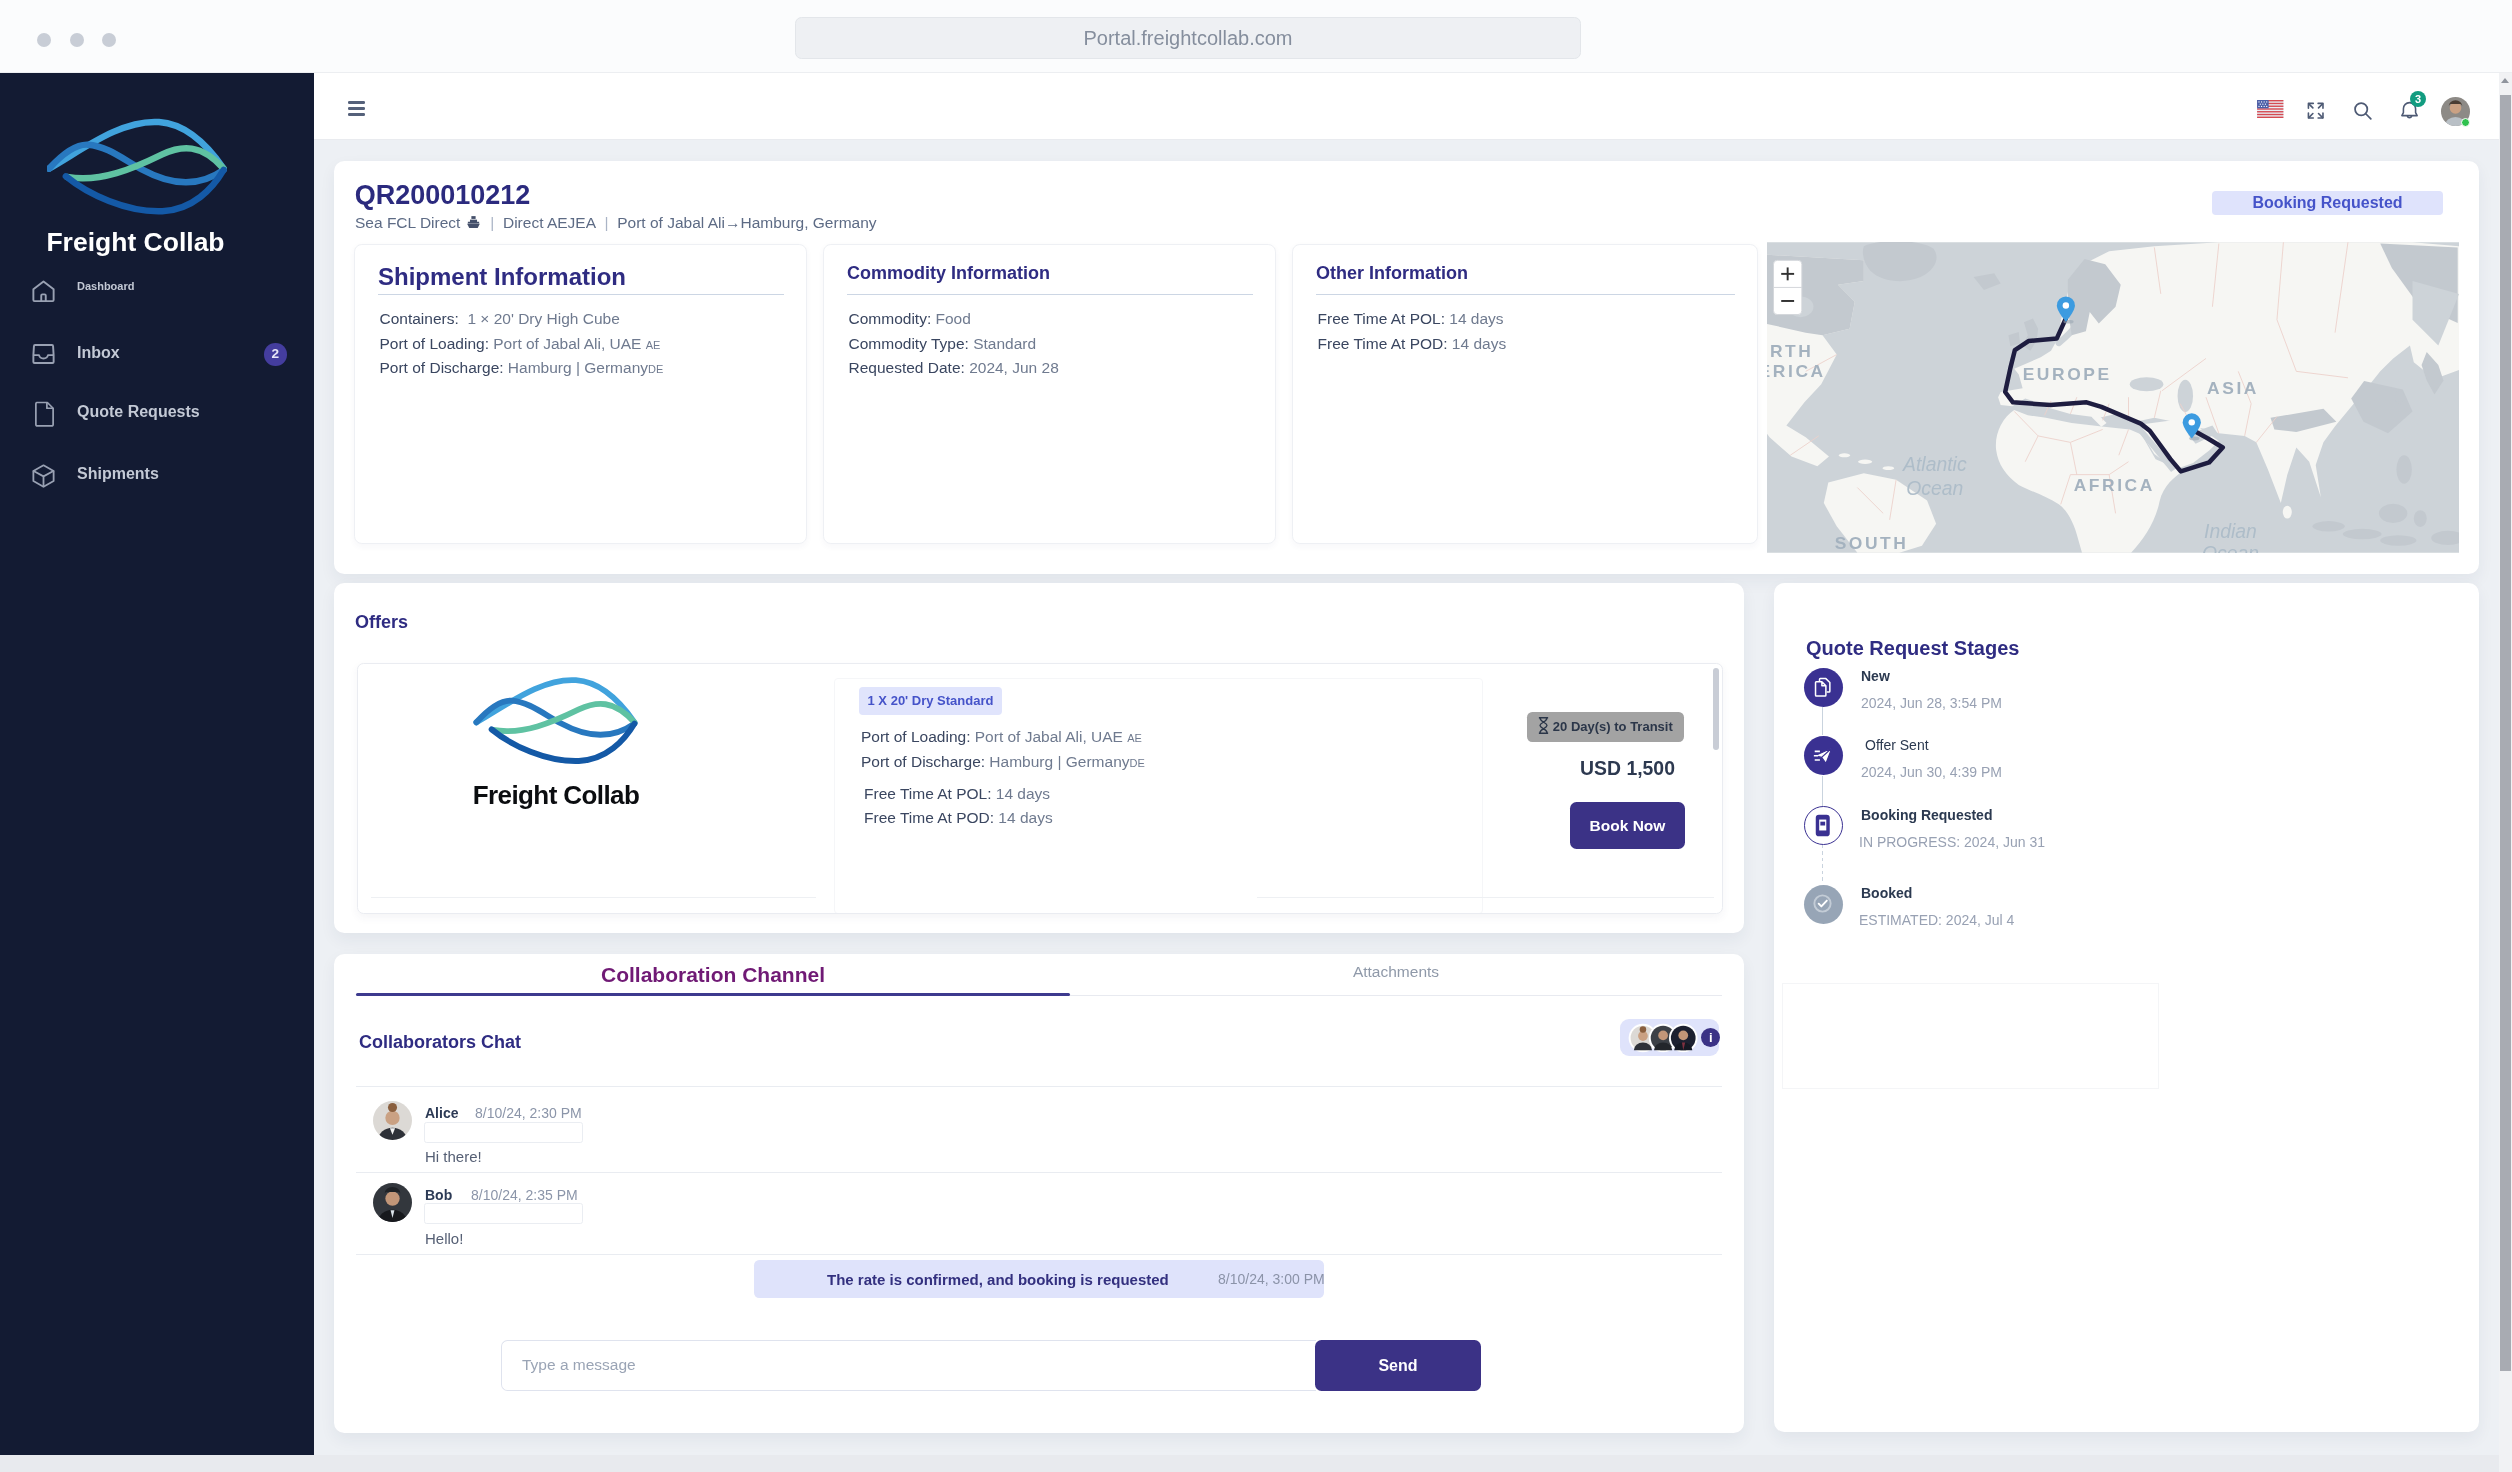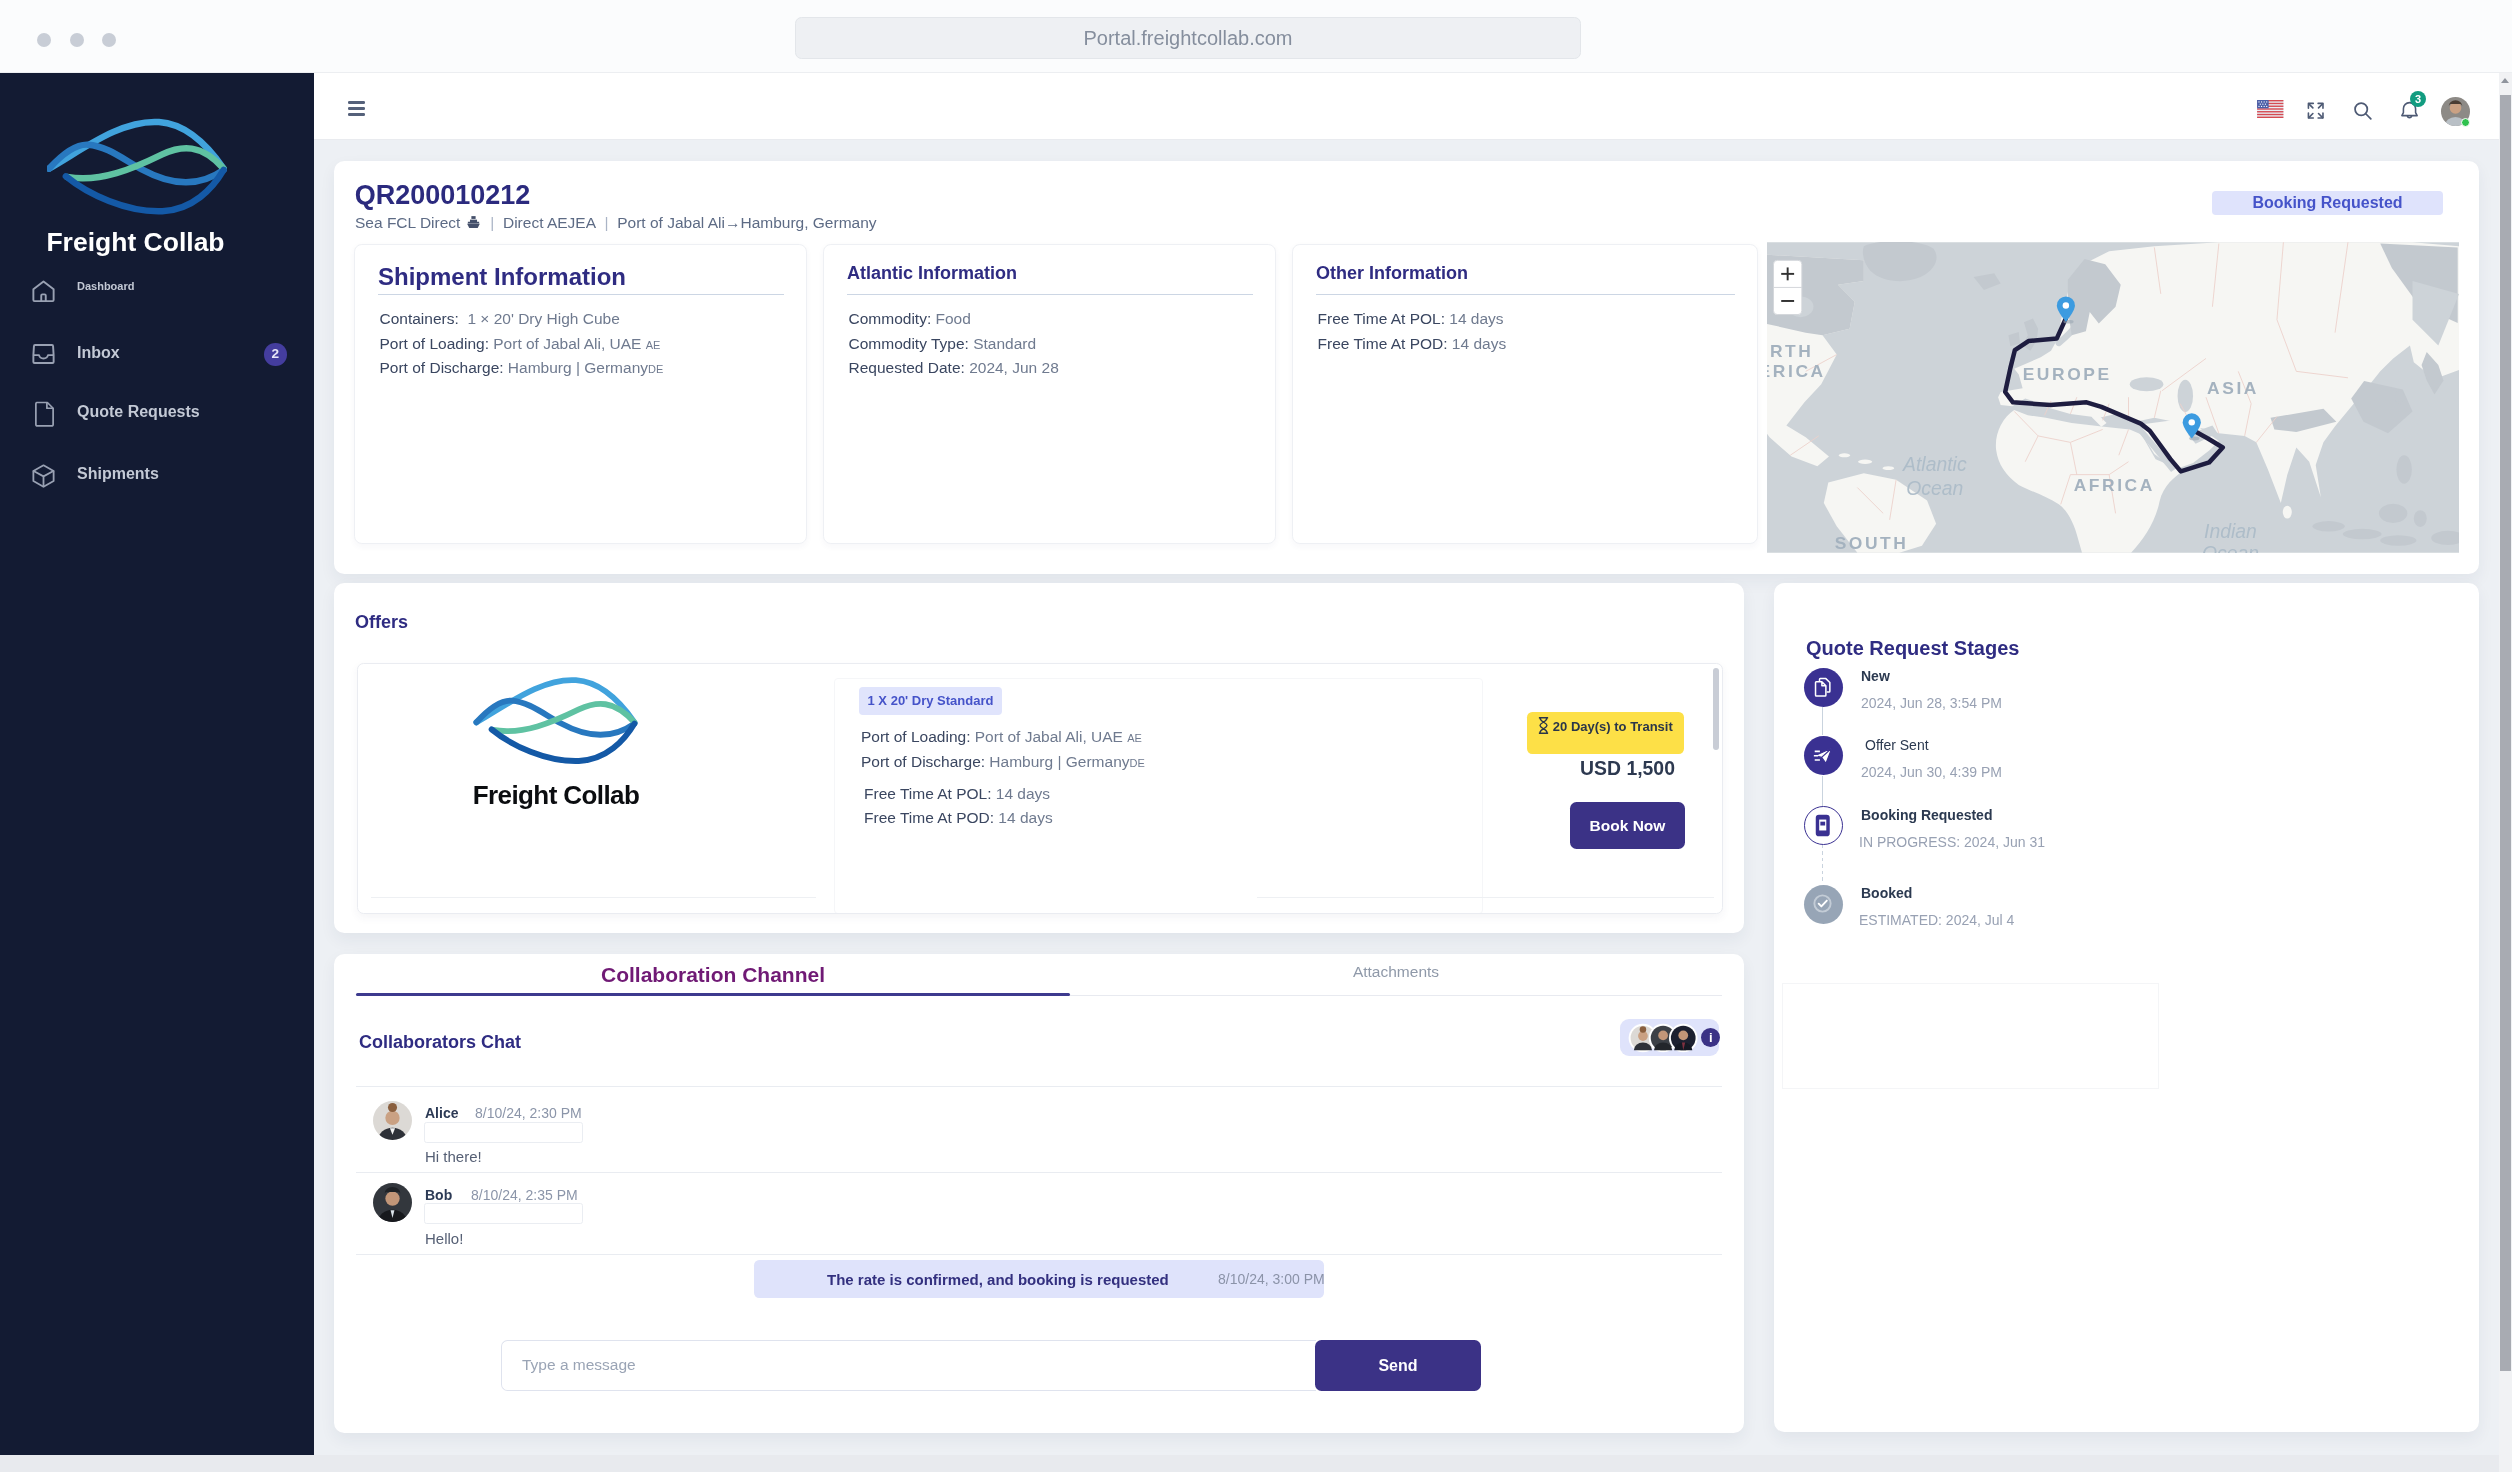--- a/index.html
+++ b/index.html
@@ -134,21 +134,21 @@
 
   <div class="abs" style="left:20px;top:83px;width:453px;height:300px;border:1.3px solid #eef0f4;border-radius:7.8px;box-shadow:0 2.6px 6.5px rgba(50,60,90,.04);">
     <div class="abs ictitle" style="left:23px;top:18px;font-size:24px;">Shipment Information</div>
     <div class="abs" style="left:23px;top:49px;width:406px;height:1.3px;background:#ccd6e4;"></div>
     <div class="abs" style="left:24.5px;top:65px;font-size:15.5px;"><span class="lbl">Containers:</span><span class="val">&nbsp; 1 × 20' Dry High Cube</span></div>
     <div class="abs" style="left:24.5px;top:90px;font-size:15.5px;"><span class="lbl">Port of Loading:</span><span class="val"> Port of Jabal Ali, UAE <span style="font-size:11px;">AE</span></span></div>
     <div class="abs" style="left:24.5px;top:114px;font-size:15.5px;"><span class="lbl">Port of Discharge:</span><span class="val"> Hamburg | Germany<span style="font-size:11px;">DE</span></span></div>
   </div>
 
   <div class="abs" style="left:489px;top:83px;width:453px;height:300px;border:1.3px solid #eef0f4;border-radius:7.8px;box-shadow:0 2.6px 6.5px rgba(50,60,90,.04);">
-    <div class="abs ictitle" style="left:23px;top:18px;font-size:18px;">Atlantic Information</div>
+    <div class="abs ictitle" style="left:23px;top:18px;font-size:18px;">Commodity Information</div>
     <div class="abs" style="left:23px;top:49px;width:406px;height:1.3px;background:#ccd6e4;"></div>
     <div class="abs" style="left:24.5px;top:65px;font-size:15.5px;"><span class="lbl">Commodity:</span><span class="val"> Food</span></div>
     <div class="abs" style="left:24.5px;top:90px;font-size:15.5px;"><span class="lbl">Commodity Type:</span><span class="val"> Standard</span></div>
     <div class="abs" style="left:24.5px;top:114px;font-size:15.5px;"><span class="lbl">Requested Date:</span><span class="val"> 2024, Jun 28</span></div>
   </div>
 
   <div class="abs" style="left:958px;top:83px;width:466px;height:300px;border:1.3px solid #eef0f4;border-radius:7.8px;box-shadow:0 2.6px 6.5px rgba(50,60,90,.04);">
     <div class="abs ictitle" style="left:23px;top:18px;font-size:18px;">Other Information</div>
     <div class="abs" style="left:23px;top:49px;width:419px;height:1.3px;background:#ccd6e4;"></div>
     <div class="abs" style="left:24.5px;top:65px;font-size:15.5px;"><span class="lbl">Free Time At POL:</span><span class="val"> 14 days</span></div>
@@ -270,21 +270,21 @@
       <path d="M28,98 C62,126 122,154 177,152 C224,150 255,117 272,88" fill="none" stroke="#1459a6" stroke-width="10" stroke-linecap="round"></path>
     </svg>
     <div class="abs" style="left:85px;top:116px;width:226px;text-align:center;color:#0b0d10;font-size:26px;font-weight:bold;letter-spacing:-0.6px;">Freight Collab</div>
 
     <div class="abs" style="left:501px;top:22.6px;width:143px;height:28px;background:#e0e4fc;border-radius:3.9px;color:#4553c9;font-size:13px;font-weight:bold;text-align:center;line-height:28px;white-space:nowrap;">1 X 20' Dry Standard</div>
     <div class="abs" style="left:503px;top:64px;font-size:15.5px;"><span class="lbl">Port of Loading:</span><span class="val"> Port of Jabal Ali, UAE <span style="font-size:11px;">AE</span></span></div>
     <div class="abs" style="left:503px;top:89px;font-size:15.5px;"><span class="lbl">Port of Discharge:</span><span class="val"> Hamburg | Germany<span style="font-size:11px;">DE</span></span></div>
     <div class="abs" style="left:506px;top:121px;font-size:15.5px;"><span class="lbl">Free Time At POL:</span><span class="val"> 14 days</span></div>
     <div class="abs" style="left:506px;top:145px;font-size:15.5px;"><span class="lbl">Free Time At POD:</span><span class="val"> 14 days</span></div>
 
-    <div class="abs" style="left:1169px;top:48px;width:157px;height:42px;background:#fde047;border-radius:5.2px;text-align:center;line-height:30px;font-size:13px;font-weight:bold;color:#2b3649;white-space:nowrap;">
+    <div class="abs" style="left:1169px;top:48px;width:157px;height:30px;background:#a3a3a3;border-radius:5.2px;text-align:center;line-height:30px;font-size:13px;font-weight:bold;color:#2b3649;white-space:nowrap;">
       <svg width="11" height="17" viewBox="0 0 14 22" style="vertical-align:-3.2px;">
           <path d="M1 1 h12 M1 21 h12 M2.5 1 c0 6 9 6 9 10 c0 4 -9 4 -9 9 M11.5 1 c0 6 -9 6 -9 10 c0 4 9 4 9 9" fill="none" stroke="#2b3649" stroke-width="1.8"></path>
         </svg>
       20 Day(s) to Transit
     </div>
     <div class="abs" style="left:1191px;top:93px;width:157px;text-align:center;font-size:19.4px;font-weight:bold;color:#2d3950;">USD 1,500</div>
     <div class="abs" style="left:1212px;top:138px;width:115px;height:47px;background:#3b3286;border-radius:6.5px;color:#fff;font-size:15.5px;font-weight:bold;text-align:center;line-height:47px;">Book Now</div>
     <div class="abs" style="left:476px;top:14px;width:649px;height:236px;border:1.3px solid #f5f6f8;border-radius:3.9px;"></div>
 
     <div class="abs" style="left:13px;top:233px;width:445px;height:1.3px;background:#eef0f3;"></div>

